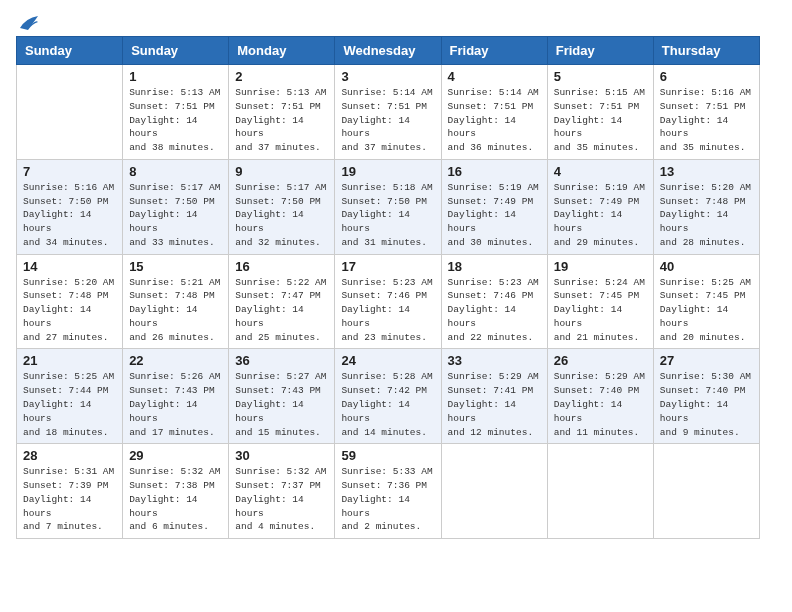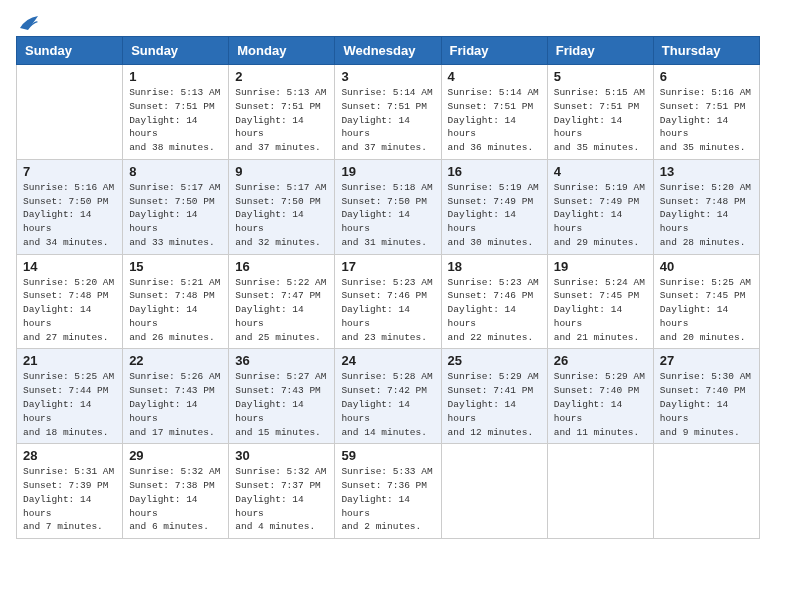--- a/index.html
+++ b/index.html
@@ -239,21 +239,21 @@
           </td>
           <td>
             <span class="day-number">36</span>
             <div class="day-info">Sunrise: 5:27 AM<br>Sunset: 7:43 PM<br>Daylight: 14 hours<br>and 15 minutes.</div>
           </td>
           <td>
             <span class="day-number">24</span>
             <div class="day-info">Sunrise: 5:28 AM<br>Sunset: 7:42 PM<br>Daylight: 14 hours<br>and 14 minutes.</div>
           </td>
           <td>
-            <span class="day-number">25</span>
+            <span class="day-number">33</span>
             <div class="day-info">Sunrise: 5:29 AM<br>Sunset: 7:41 PM<br>Daylight: 14 hours<br>and 12 minutes.</div>
           </td>
           <td>
             <span class="day-number">26</span>
             <div class="day-info">Sunrise: 5:29 AM<br>Sunset: 7:40 PM<br>Daylight: 14 hours<br>and 11 minutes.</div>
           </td>
           <td>
             <span class="day-number">27</span>
             <div class="day-info">Sunrise: 5:30 AM<br>Sunset: 7:40 PM<br>Daylight: 14 hours<br>and 9 minutes.</div>
           </td>

